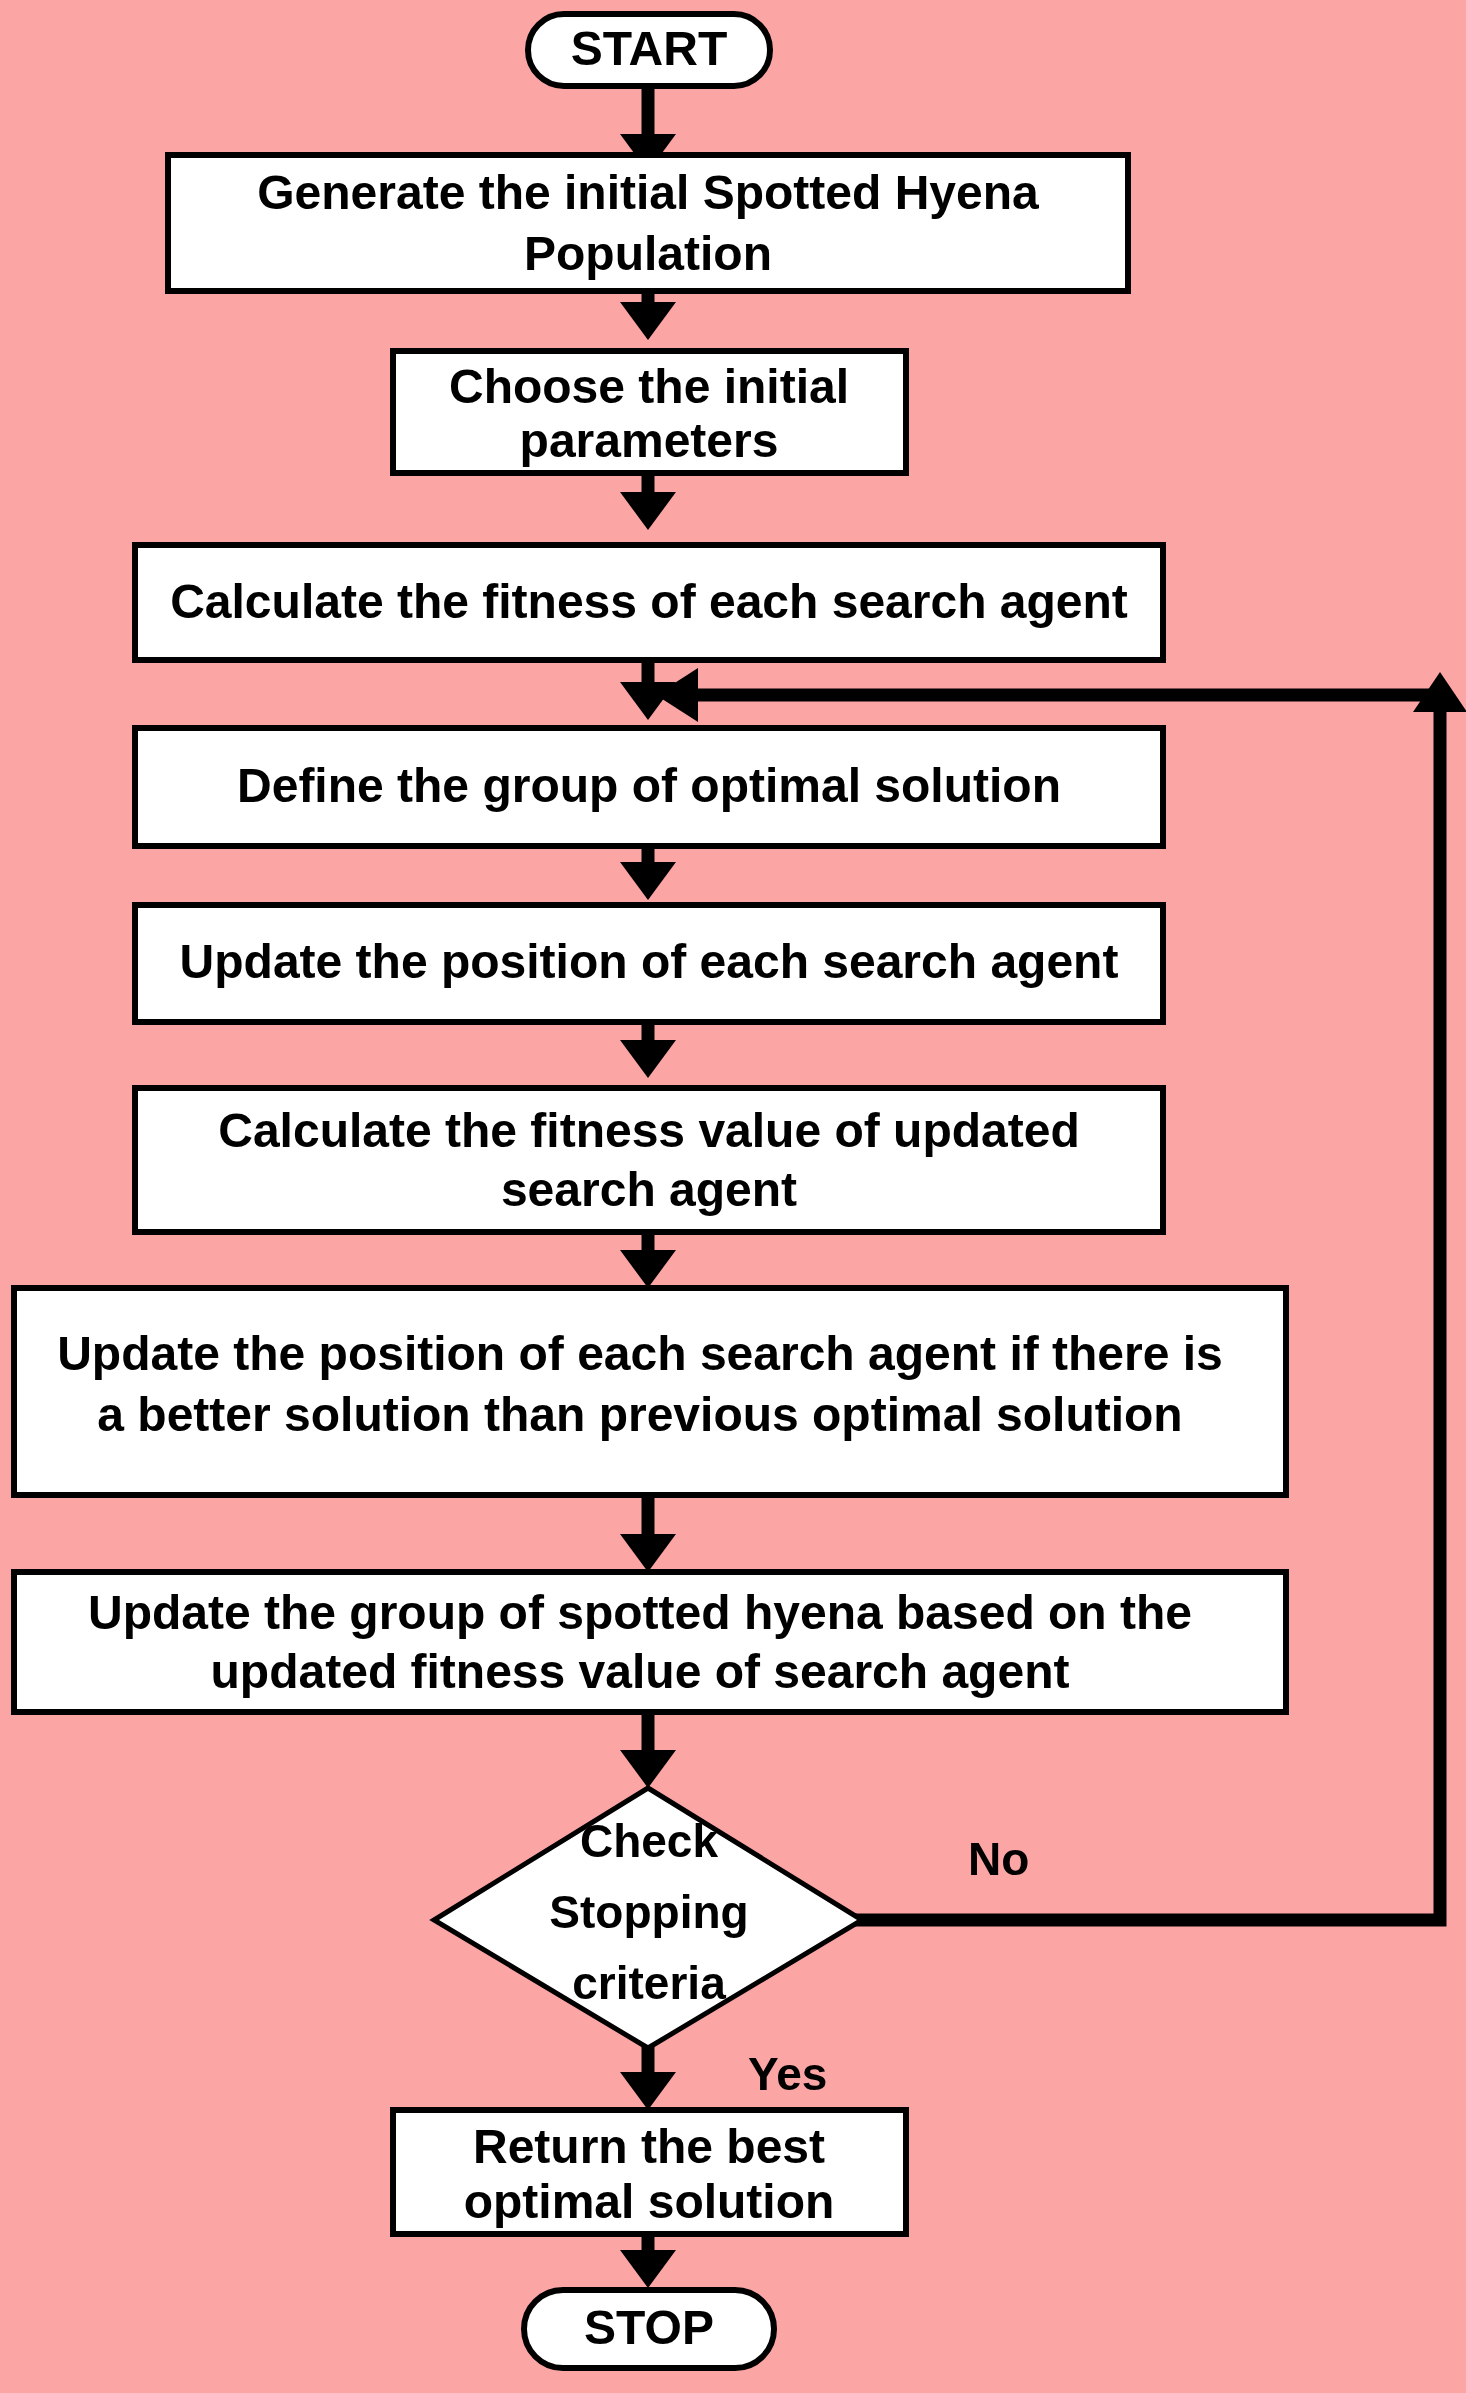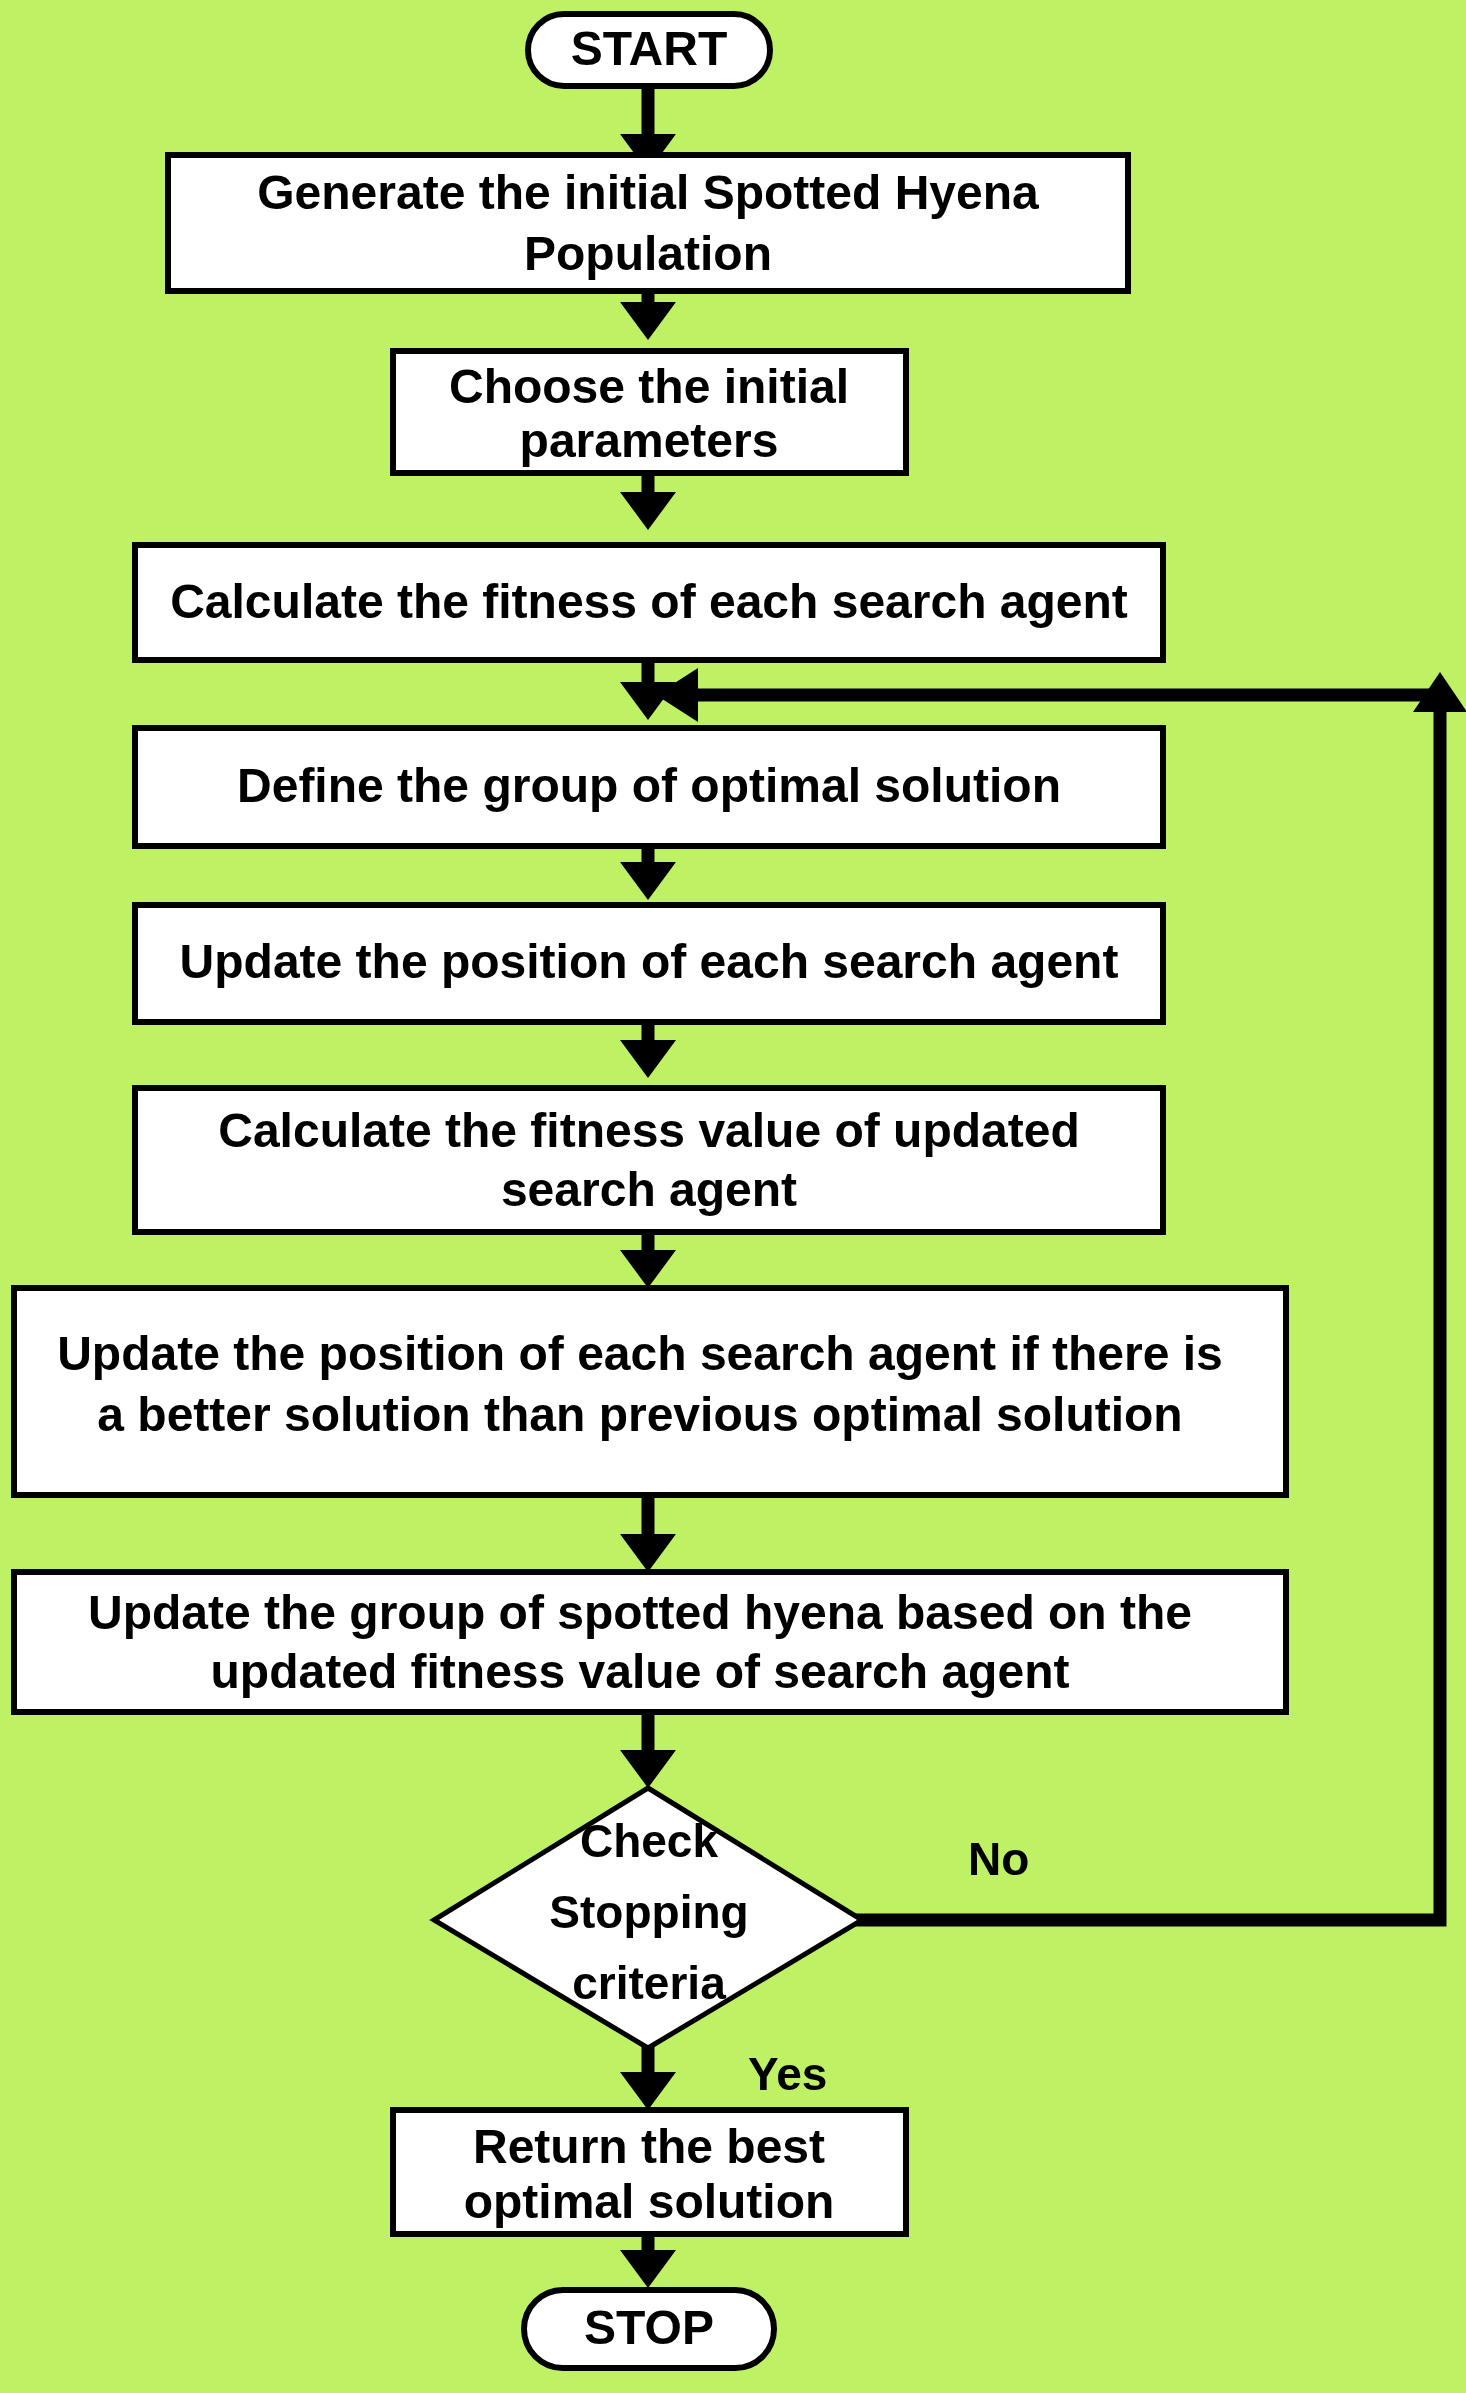--- a/index.html
+++ b/index.html
@@ -4,21 +4,21 @@
 <style>
   html, body {
     margin: 0;
     padding: 0;
     background: #ffffff;
   }
   #page {
     position: relative;
     width: 1466px;
     height: 2393px;
-    background: #bef264;
+    background: #fca5a5;
     overflow: hidden;
     font-family: "Liberation Sans", sans-serif;
   }
   #flow-svg {
     position: absolute;
     top: 0;
     left: 0;
     width: 1466px;
     height: 2393px;
   }

